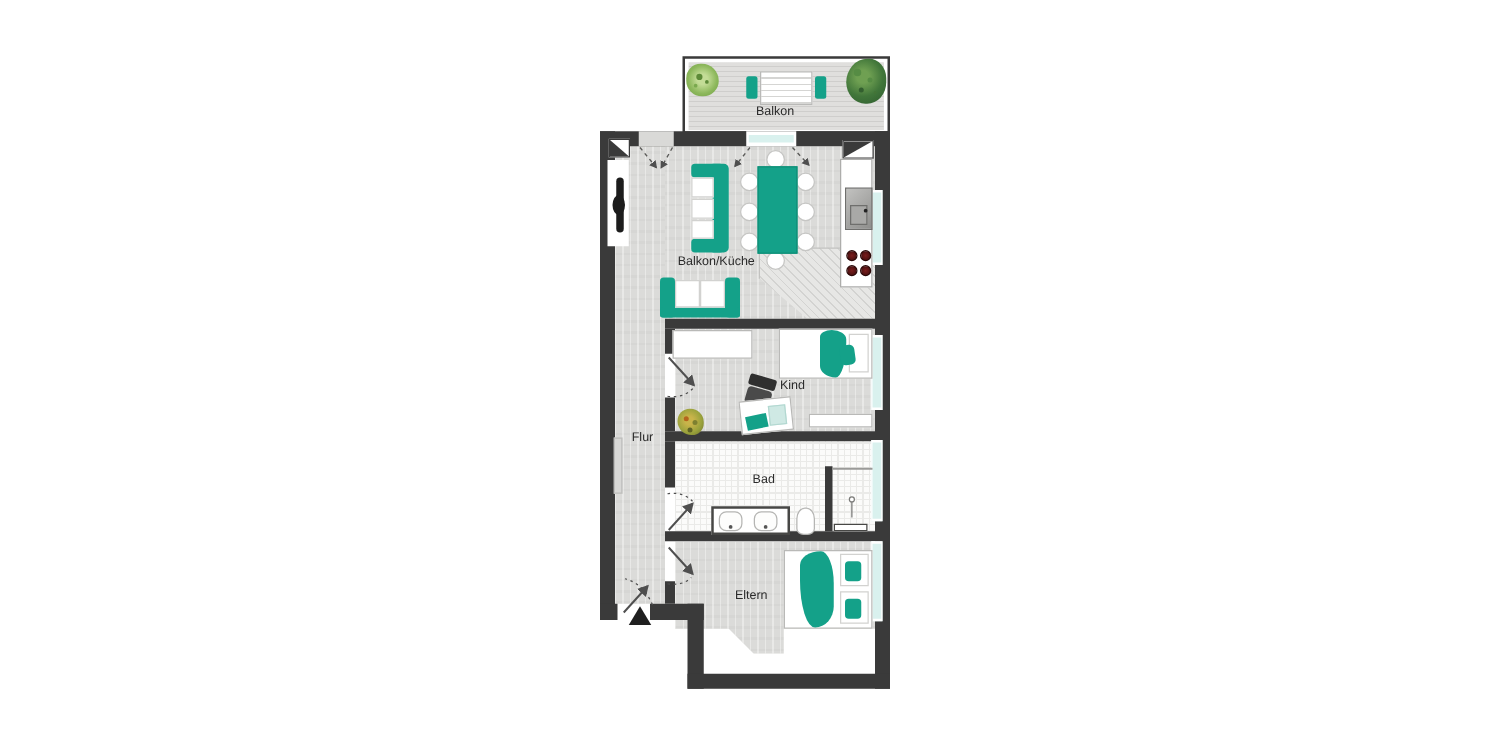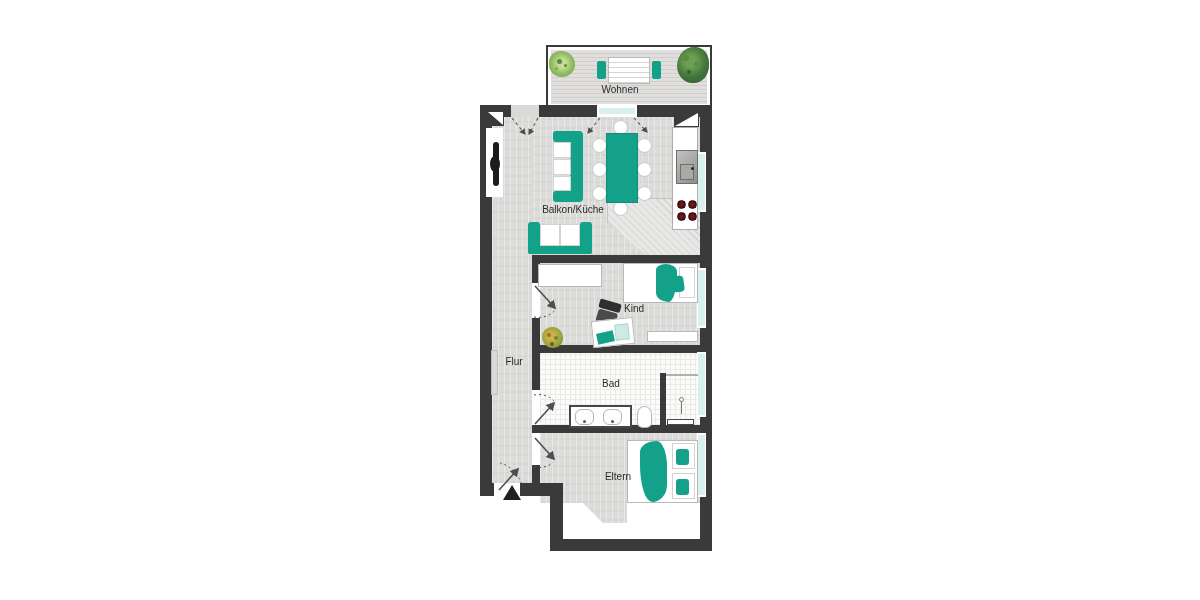--- a/index.html
+++ b/index.html
@@ -35,21 +35,21 @@
   </div>
   <div class="abs" style="left:549px;top:51px;width:26px;height:26px;border-radius:46% 54% 50% 50%;
               background:radial-gradient(circle at 50% 48%, #c3dc96 0 22%, #8db85c 60%, #6f9e43 100%);"></div>
   <div class="abs" style="left:557px;top:59px;width:5px;height:5px;border-radius:50%;background:#5d8a38;box-shadow:6px 4px 0 -1px #5d8a38,-3px 7px 0 -1px #7aa94e;"></div>
   <div class="abs" style="left:677px;top:47px;width:32px;height:36px;border-radius:55% 45% 50% 50%;
               background:radial-gradient(circle at 42% 40%, #6fa052 0 18%, #41763a 55%, #2d5a2e 100%);"></div>
   <div class="abs" style="left:683px;top:55px;width:6px;height:6px;border-radius:50%;background:#568c44;box-shadow:10px 6px 0 -1px #568c44,3px 14px 0 -1px #335f2f,14px 16px 0 -2px #447437;"></div>
   <div class="abs whitebox" style="left:608px;top:57px;width:42px;height:27px;background-image:repeating-linear-gradient(180deg, rgba(0,0,0,0) 0 4px, #d5d5d3 4px 5px);"></div>
   <div class="abs teal" style="left:597px;top:61px;width:9px;height:18px;border-radius:2px;"></div>
   <div class="abs teal" style="left:652px;top:61px;width:9px;height:18px;border-radius:2px;"></div>
-  <div class="abs label" style="left:595px;top:84px;width:50px;">Wohnen</div>
+  <div class="abs label" style="left:595px;top:84px;width:50px;">Balkon</div>
 
   <div class="abs lam" style="left:492px;top:117px;width:208px;height:138px;"></div>
   <div class="abs lam" style="left:492px;top:117px;width:40px;height:366px;"></div>
   <div class="abs lam" style="left:540px;top:263px;width:160px;height:82px;"></div>
   <div class="abs tile" style="left:540px;top:353px;width:160px;height:72px;"></div>
   <div class="abs lam" style="left:540px;top:433px;width:160px;height:106px;
               clip-path:polygon(0 0,160px 0,160px 70px,87px 70px,87px 90px,63px 90px,43px 70px,0 70px);"></div>
   <div class="abs hatch" style="left:607px;top:198px;width:93px;height:57px;clip-path:polygon(0 0,93px 0,93px 57px,39px 57px,0 24px);"></div>
   <div class="abs" style="left:607px;top:198px;width:93px;height:1px;background:#c2c2c0;"></div>
   <div class="abs" style="left:607px;top:198px;width:1px;height:25px;background:#c2c2c0;"></div>
@@ -187,17 +187,17 @@
     </g>
     <g stroke="#5a5a58" stroke-width="1.1" fill="none">
       <line x1="600" y1="118" x2="588" y2="133" stroke-dasharray="3,3" marker-end="url(#ah)"></line>
       <line x1="634" y1="118" x2="647" y2="132" stroke-dasharray="3,3" marker-end="url(#ah)"></line>
     </g>
     <line x1="666" y1="375" x2="698" y2="375" stroke="#9a9a98" stroke-width="1.5"></line>
   </svg>
 
   <div class="abs label" style="left:528px;top:204px;width:90px;">Balkon/Küche</div>
   <div class="abs label" style="left:609px;top:303px;width:50px;">Kind</div>
-  <div class="abs label" style="left:489px;top:356px;width:50px;">Flur</div>
+  <div class="abs label" style="left:489px;top:345px;width:50px;">Flur</div>
   <div class="abs label" style="left:586px;top:378px;width:50px;">Bad</div>
-  <div class="abs label" style="left:588px;top:471px;width:60px;">Eltern</div>
+  <div class="abs label" style="left:571px;top:471px;width:60px;">Eltern</div>
 
 </div>
 
 </body></html>

